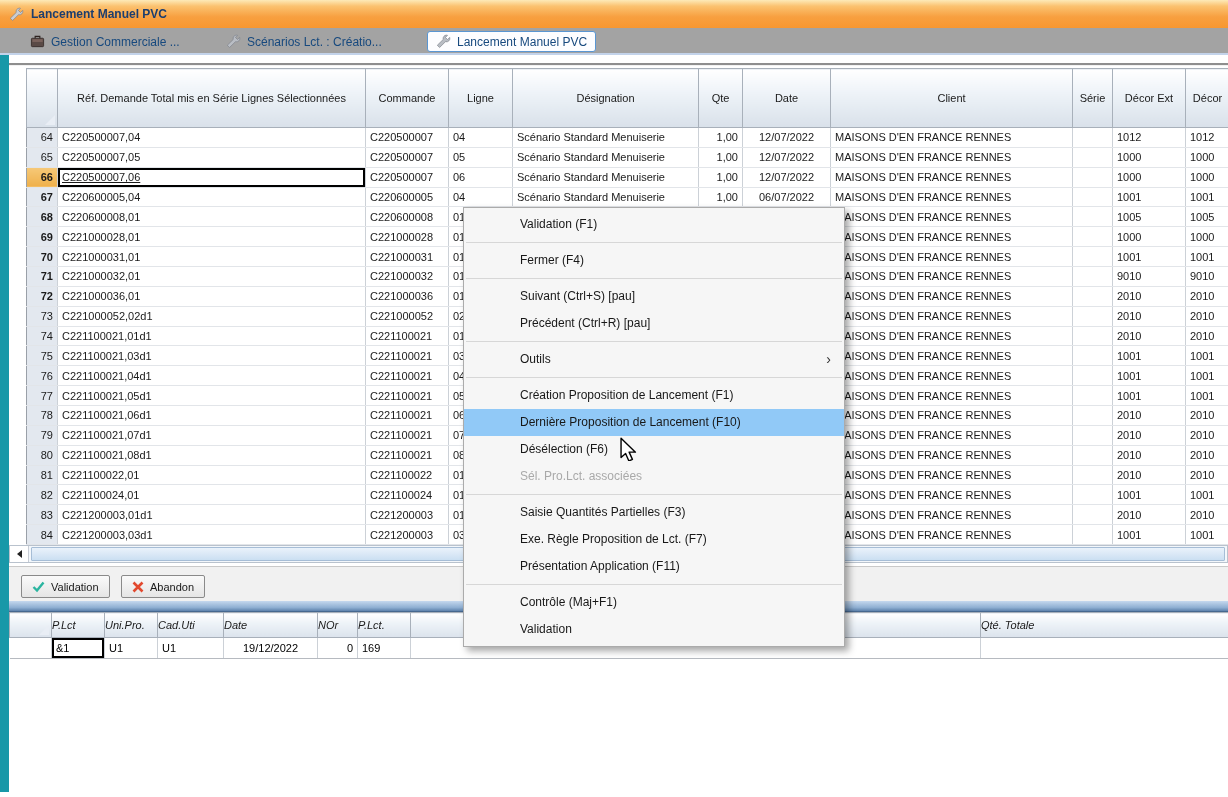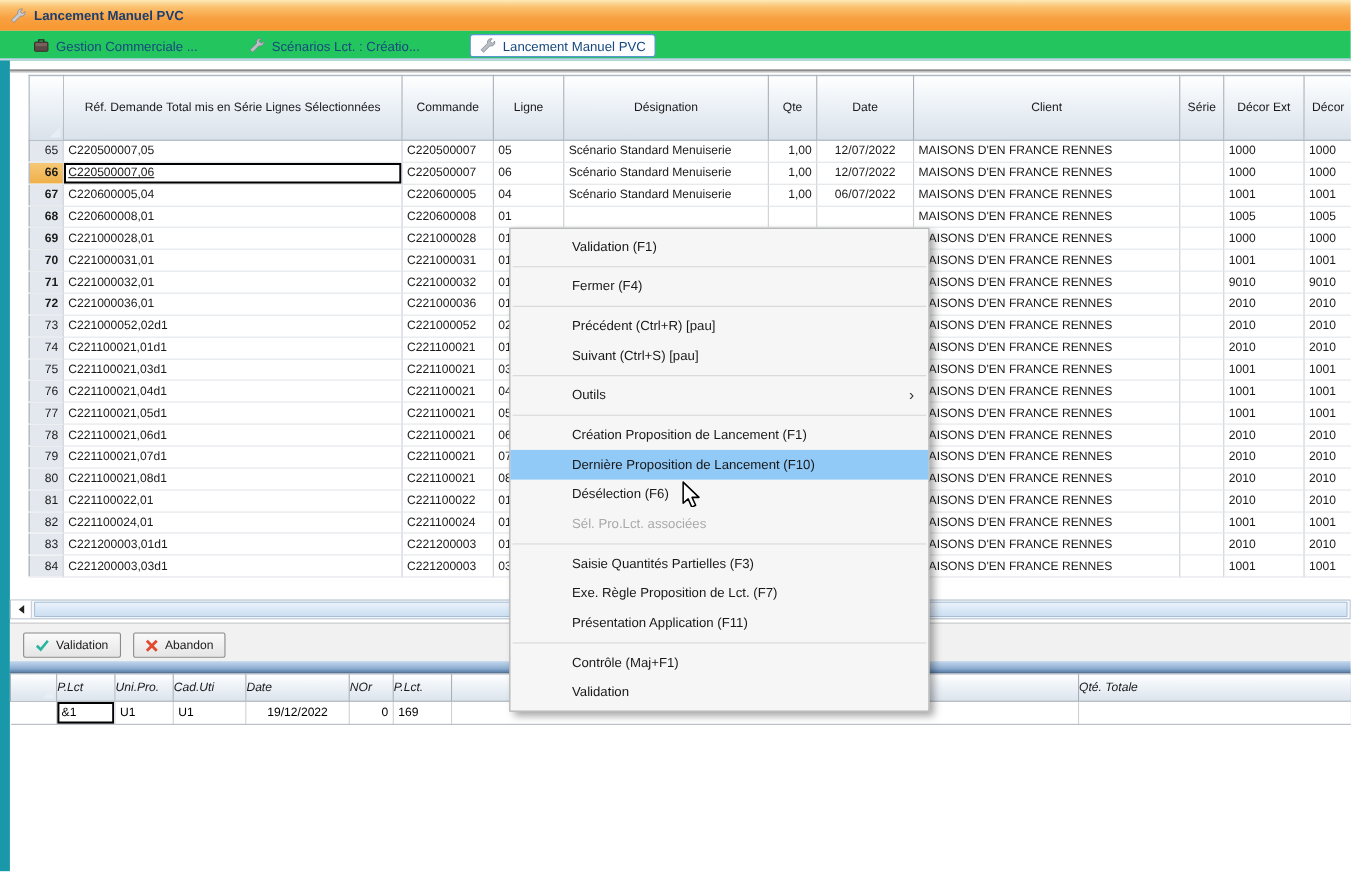--- a/index.html
+++ b/index.html
@@ -7,21 +7,21 @@
     font-family:"Liberation Sans","DejaVu Sans",sans-serif; }
   #stage { position:relative; width:1228px; height:797px; background:#fff; }
 
   
   .titlebar { position:absolute; left:0; top:0; width:1228px; height:28px;
     background:linear-gradient(180deg,#fdeab8 0%,#fbc270 22%,#f8a040 60%,#f79730 100%);
     display:flex; align-items:center; padding-left:9px; }
   .titlebar .txt { color:#1c3e6e; font-size:12px; font-weight:bold; margin-left:7px; }
 
   
-  .tabbar { position:absolute; left:0; top:28px; width:1228px; height:27px; background:#22c55e;
+  .tabbar { position:absolute; left:0; top:28px; width:1228px; height:27px; background:#a3a3a3;
     border-bottom:2px solid #c3d3ea; }
   .tab { position:absolute; top:3px; height:21px; display:flex; align-items:center;
     font-size:12px; color:#17497e; gap:6px; padding:0 8px; white-space:nowrap; }
   .tab.active { border:1px solid #5a96d2; border-radius:3px; background:#fdfdff; }
 
   .icon16 { width:15px; height:15px; display:inline-block; }
 
   
   .tealbar { position:absolute; left:0; top:55px; width:9px; height:737px; background:#1898a8; }
 
@@ -171,20 +171,33 @@
         <th>Désignation</th>
         <th>Qte</th>
         <th>Date</th>
         <th>Client</th>
         <th>Série</th>
         <th>Décor Ext</th>
         <th>Décor</th>
       </tr>
     </thead>
     <tbody>
+        <tr class="even">
+          <td class="c-gutter">64</td>
+          <td class="c-ref">C220500007,04</td>
+          <td class="c-com">C220500007</td>
+          <td class="c-lig">04</td>
+          <td class="c-des">Scénario Standard Menuiserie</td>
+          <td class="c-qte">1,00</td>
+          <td class="c-date">12/07/2022</td>
+          <td class="c-cli">MAISONS D'EN FRANCE RENNES</td>
+          <td class="c-ser"></td>
+          <td class="c-dx">1012</td>
+          <td class="c-di">1012</td>
+        </tr>
         <tr>
           <td class="c-gutter">65</td>
           <td class="c-ref">C220500007,05</td>
           <td class="c-com">C220500007</td>
           <td class="c-lig">05</td>
           <td class="c-des">Scénario Standard Menuiserie</td>
           <td class="c-qte">1,00</td>
           <td class="c-date">12/07/2022</td>
           <td class="c-cli">MAISONS D'EN FRANCE RENNES</td>
           <td class="c-ser"></td>
@@ -505,22 +518,22 @@
         <td></td>
       </tr>
     </tbody>
   </table>
 
   <div class="cmenu">
       <div class="mi">Validation (F1)</div>
       <div class="msep"></div>
       <div class="mi">Fermer (F4)</div>
       <div class="msep"></div>
+      <div class="mi">Suivant (Ctrl+S) [pau]</div>
       <div class="mi">Précédent (Ctrl+R) [pau]</div>
-      <div class="mi">Suivant (Ctrl+S) [pau]</div>
       <div class="msep"></div>
       <div class="mi">Outils<span class="sub">›</span></div>
       <div class="msep"></div>
       <div class="mi">Création Proposition de Lancement (F1)</div>
       <div class="mi hl">Dernière Proposition de Lancement (F10)</div>
       <div class="mi">Désélection (F6)</div>
       <div class="mi dis">Sél. Pro.Lct. associées</div>
       <div class="msep"></div>
       <div class="mi">Saisie Quantités Partielles (F3)</div>
       <div class="mi">Exe. Règle Proposition de Lct. (F7)</div>

